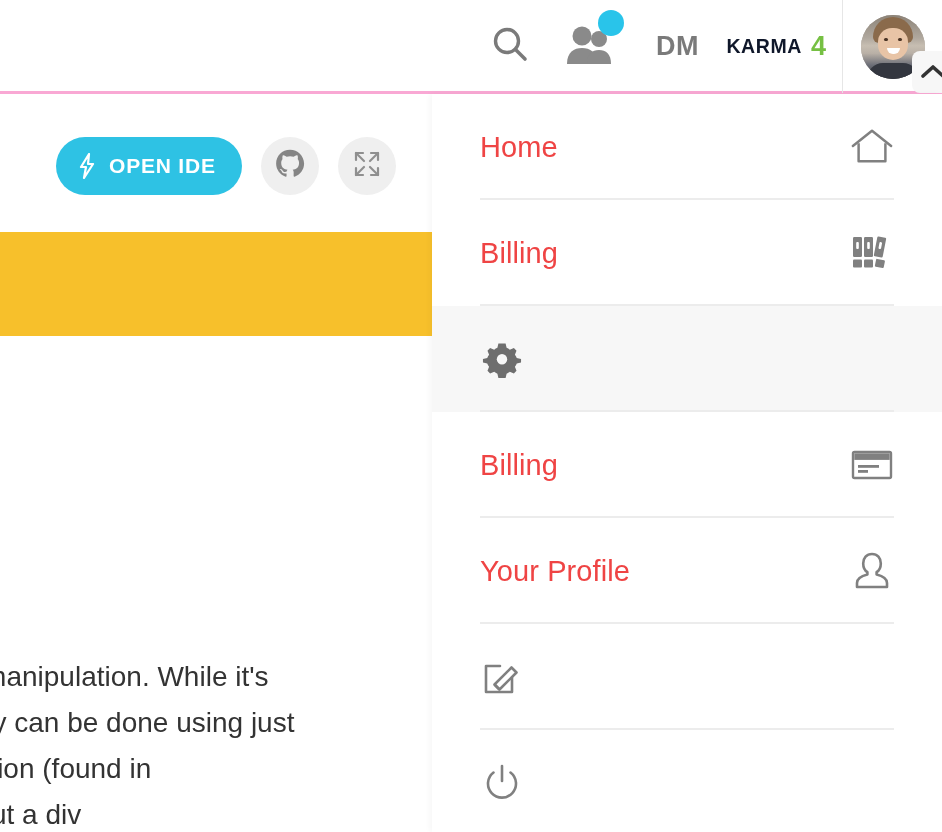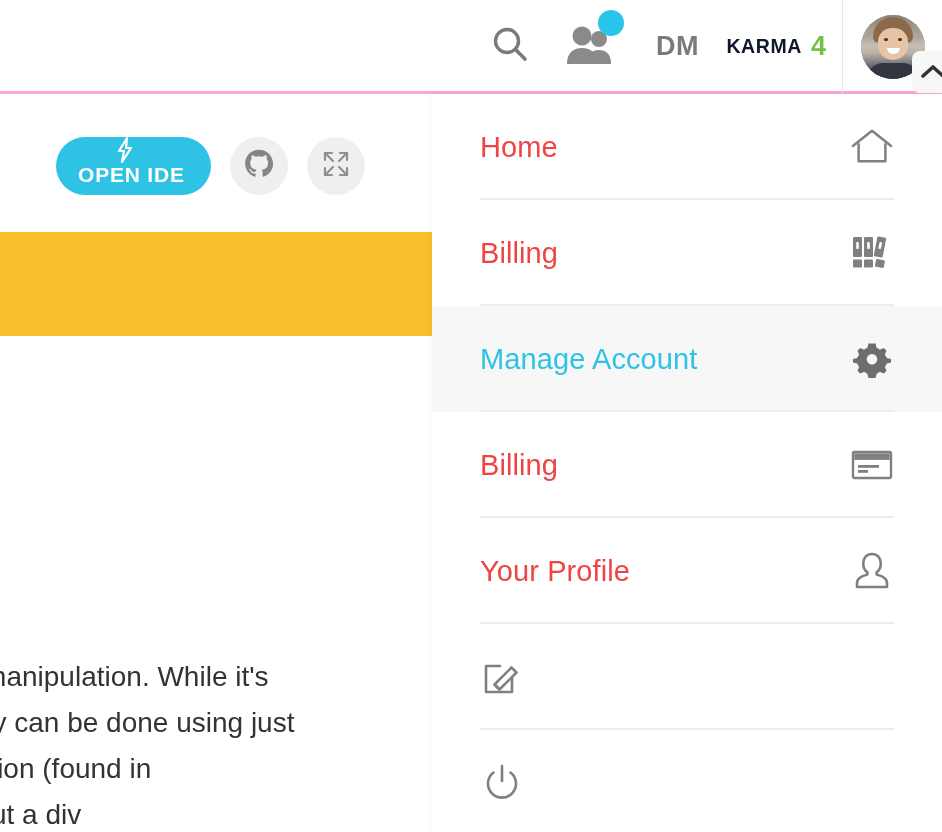--- a/index.html
+++ b/index.html
@@ -161,21 +161,20 @@
     color: #ffffff;
     display: flex;
     align-items: center;
     padding: 0 26px 0 22px;
     font-size: 21px;
     font-weight: bold;
     letter-spacing: 0.8px;
     border: none;
     cursor: pointer;
     font-family: "Liberation Sans", sans-serif;
-    flex-direction: column;
   }
   .btn-open-ide .bolt { margin-right: 13px; display:flex; }
   .circle-btn {
     width: 58px; height: 58px;
     border-radius: 50%;
     background: #efefef;
     display: flex;
     align-items: center;
     justify-content: center;
     cursor: pointer;
@@ -383,21 +382,20 @@
             <g transform="rotate(11 30 30)">
               <rect x="25.5" y="26.5" width="9" height="8" rx="1"></rect>
             </g>
           </g>
         </svg>
       </span>
       <span class="divider"></span>
     </div>
 
     <div class="menu-item active">
-      <span class="menu-label">Manage Account</span>
       <span class="menu-icon">
         <svg width="40" height="40" viewBox="0 0 40 40">
           <path fill="#6e6e6e" d="M20 4.5 l3.6 0 l1 4.3 a11.8 11.8 0 0 1 3.2 1.85 l4.1-1.6 l2.6 2.6 l-1.6 4.1 a11.8 11.8 0 0 1 1.85 3.2 l4.3 1 l0 3.6 l-4.3 1 a11.8 11.8 0 0 1 -1.85 3.2 l1.6 4.1 l-2.6 2.6 l-4.1-1.6 a11.8 11.8 0 0 1 -3.2 1.85 l-1 4.3 l-3.6 0 l-3.6 0 l-1-4.3 a11.8 11.8 0 0 1 -3.2-1.85 l-4.1 1.6 l-2.6-2.6 l1.6-4.1 a11.8 11.8 0 0 1 -1.85-3.2 l-4.3-1 l0-3.6 l4.3-1 a11.8 11.8 0 0 1 1.85-3.2 l-1.6-4.1 l2.6-2.6 l4.1 1.6 a11.8 11.8 0 0 1 3.2-1.85 l1-4.3 Z"></path>
           <circle cx="20" cy="20.2" r="5.2" fill="#f7f7f7"></circle>
         </svg>
       </span>
       <span class="divider"></span>
     </div>
 
     <div class="menu-item">

